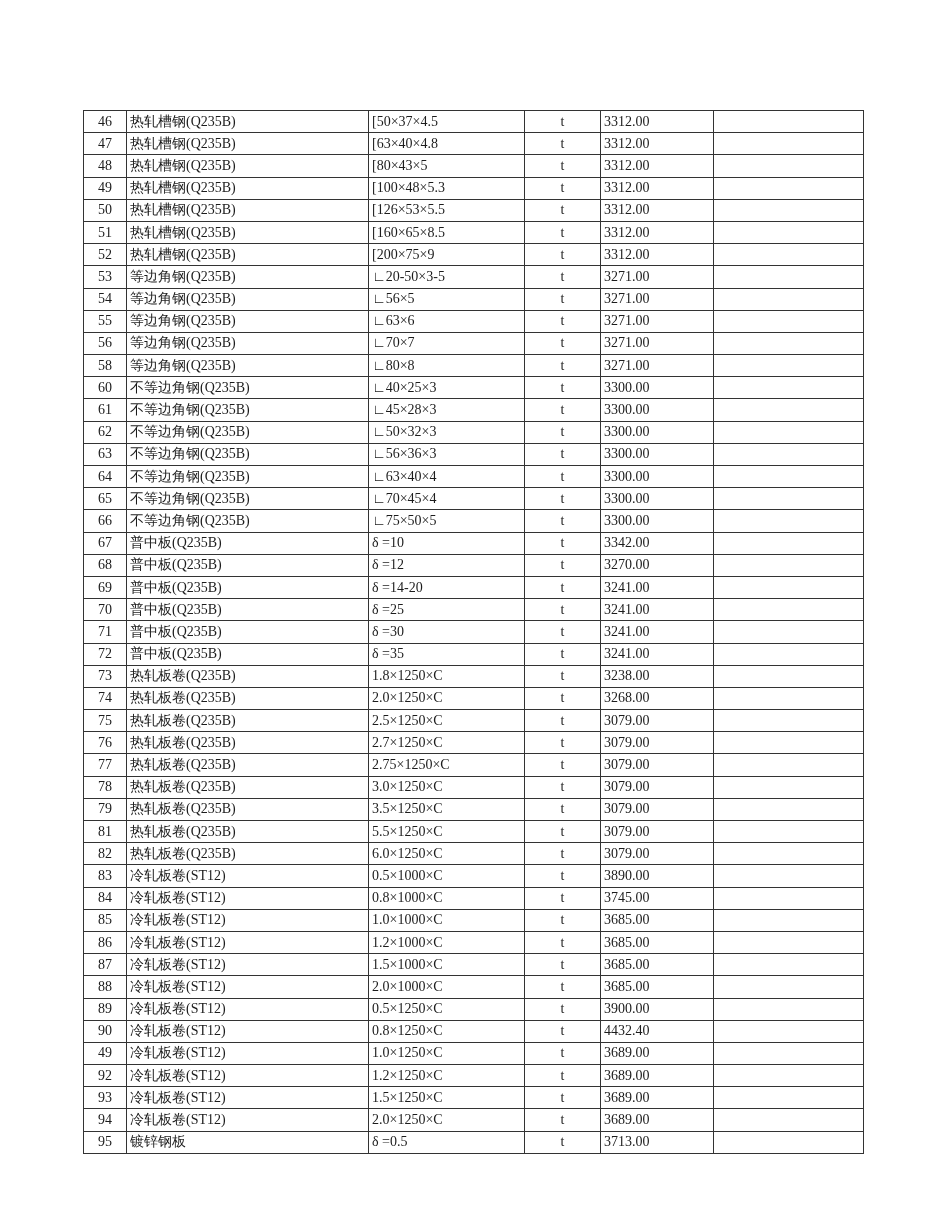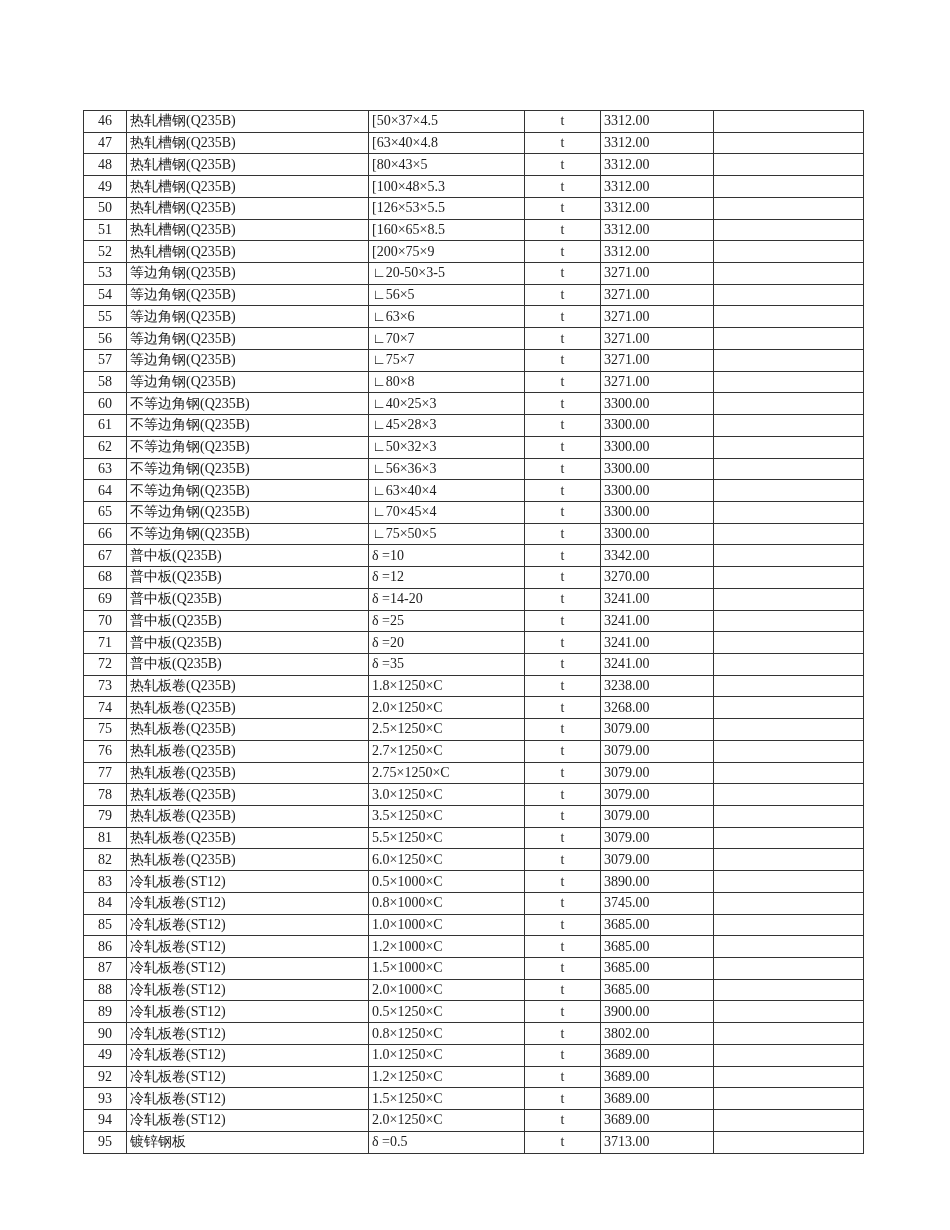--- a/index.html
+++ b/index.html
@@ -135,28 +135,20 @@
   </tr>
         <tr>
     <td class="c-no">56</td>
     <td class="c-name">等边角钢(Q235B)</td>
     <td class="c-spec">∟70×7</td>
     <td class="c-unit">t</td>
     <td class="c-price">3271.00</td>
     <td class="c-note"></td>
   </tr>
         <tr>
-    <td class="c-no">57</td>
-    <td class="c-name">等边角钢(Q235B)</td>
-    <td class="c-spec">∟75×7</td>
-    <td class="c-unit">t</td>
-    <td class="c-price">3271.00</td>
-    <td class="c-note"></td>
-  </tr>
-        <tr>
     <td class="c-no">58</td>
     <td class="c-name">等边角钢(Q235B)</td>
     <td class="c-spec">∟80×8</td>
     <td class="c-unit">t</td>
     <td class="c-price">3271.00</td>
     <td class="c-note"></td>
   </tr>
         <tr>
     <td class="c-no">60</td>
     <td class="c-name">不等边角钢(Q235B)</td>
@@ -241,21 +233,21 @@
     <td class="c-no">70</td>
     <td class="c-name">普中板(Q235B)</td>
     <td class="c-spec">δ =25</td>
     <td class="c-unit">t</td>
     <td class="c-price">3241.00</td>
     <td class="c-note"></td>
   </tr>
         <tr>
     <td class="c-no">71</td>
     <td class="c-name">普中板(Q235B)</td>
-    <td class="c-spec">δ =20</td>
+    <td class="c-spec">δ =30</td>
     <td class="c-unit">t</td>
     <td class="c-price">3241.00</td>
     <td class="c-note"></td>
   </tr>
         <tr>
     <td class="c-no">72</td>
     <td class="c-name">普中板(Q235B)</td>
     <td class="c-spec">δ =35</td>
     <td class="c-unit">t</td>
     <td class="c-price">3241.00</td>
@@ -387,21 +379,21 @@
     <td class="c-spec">0.5×1250×C</td>
     <td class="c-unit">t</td>
     <td class="c-price">3900.00</td>
     <td class="c-note"></td>
   </tr>
         <tr>
     <td class="c-no">90</td>
     <td class="c-name">冷轧板卷(ST12)</td>
     <td class="c-spec">0.8×1250×C</td>
     <td class="c-unit">t</td>
-    <td class="c-price">3802.00</td>
+    <td class="c-price">4432.40</td>
     <td class="c-note"></td>
   </tr>
         <tr>
     <td class="c-no">49</td>
     <td class="c-name">冷轧板卷(ST12)</td>
     <td class="c-spec">1.0×1250×C</td>
     <td class="c-unit">t</td>
     <td class="c-price">3689.00</td>
     <td class="c-note"></td>
   </tr>

